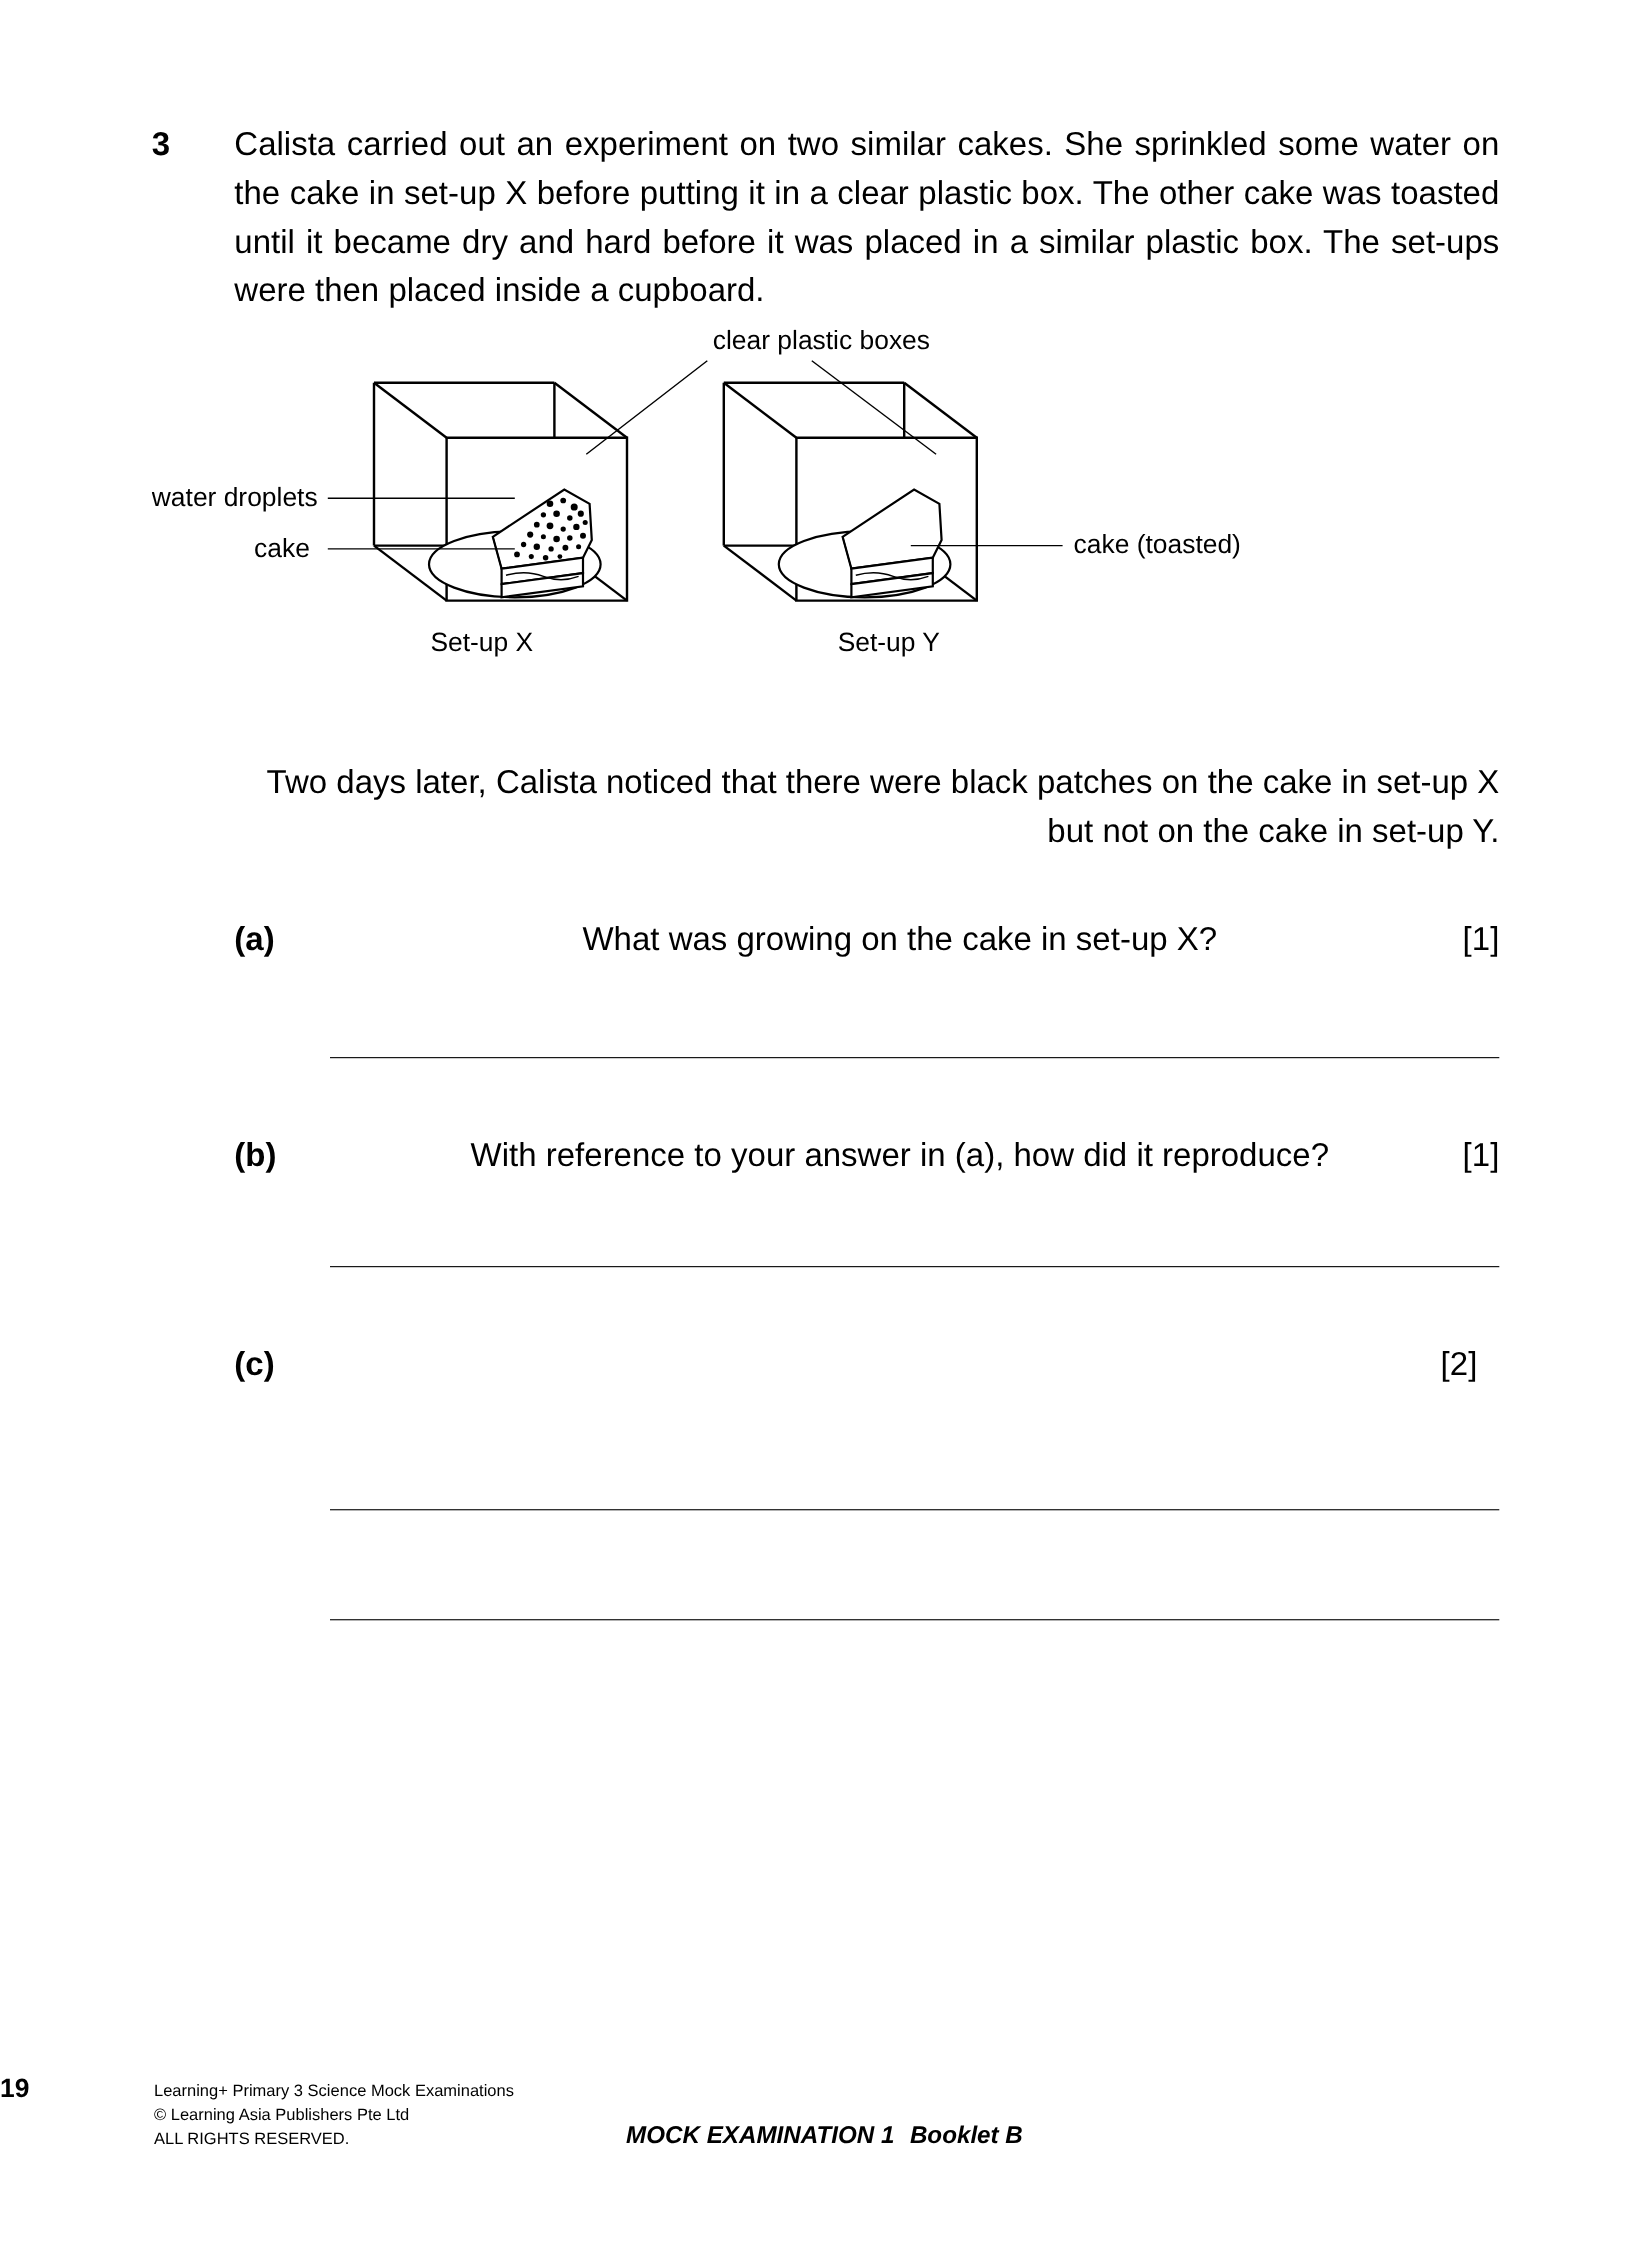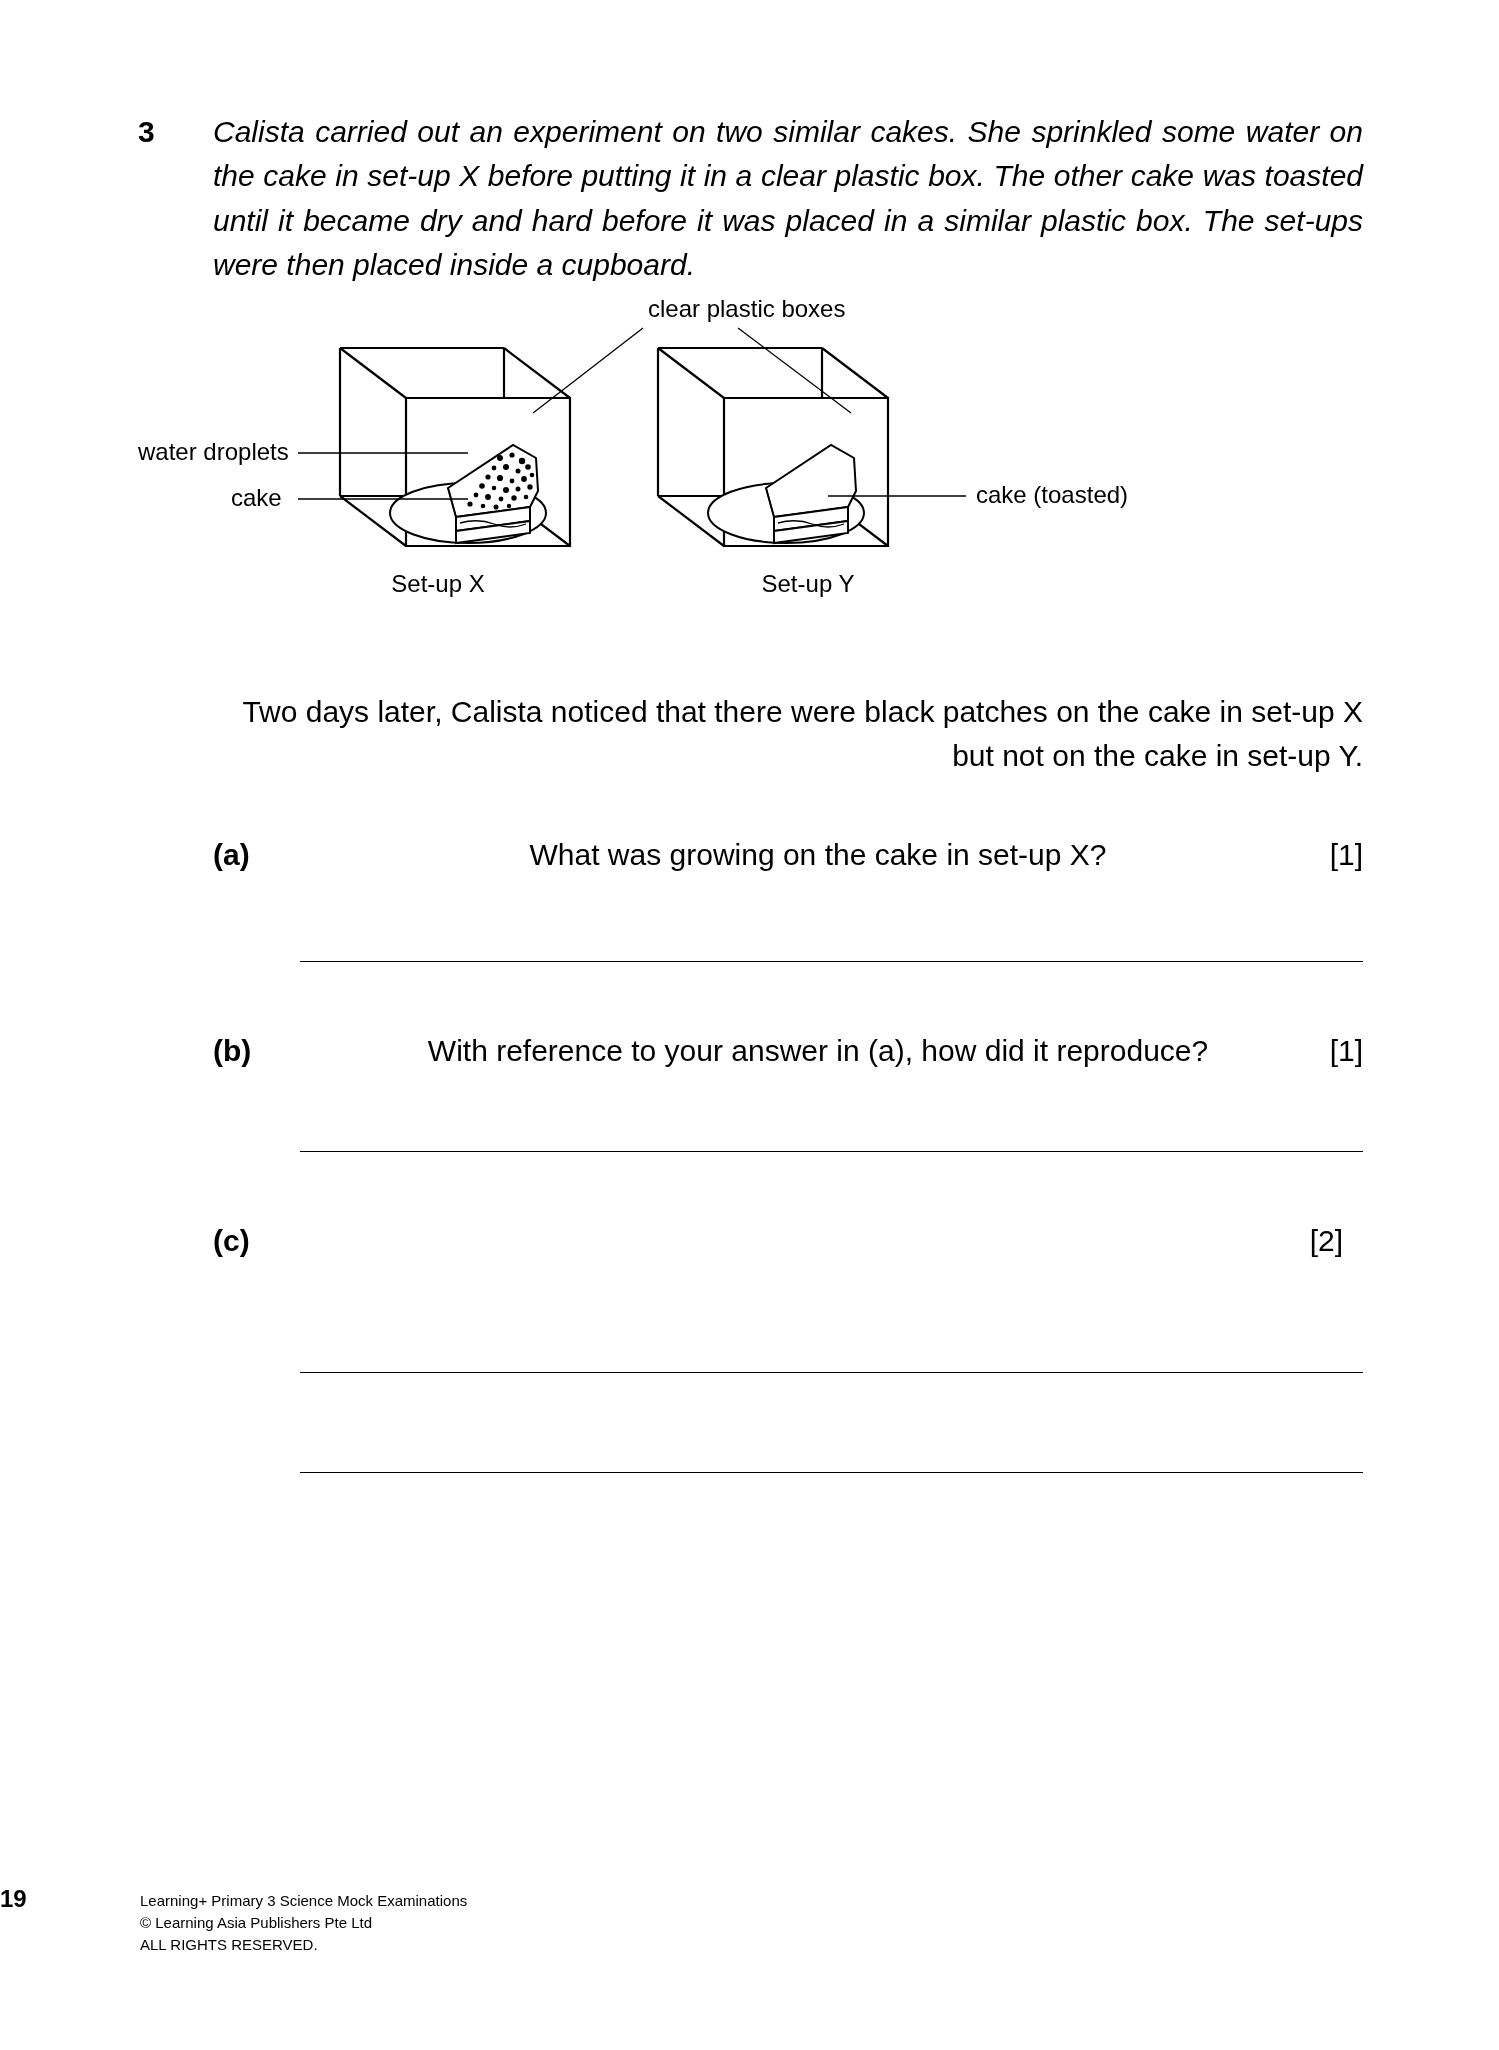--- a/index.html
+++ b/index.html
@@ -33,21 +33,20 @@
     font-size: 30px;
     font-weight: bold;
     line-height: 1.48;
   }
   .qbody {
     flex: 1 1 auto;
     font-size: 30px;
     line-height: 1.48;
     text-align: justify;
     text-justify: inter-word;
-    font-style: italic;
   }
 
   
   .diagram {
     position: absolute;
     left: 138px;
     top: 295px;
     width: 1225px;
     height: 365px;
   }
@@ -303,14 +302,17 @@
   </div>
   <div class="answer-line" style="top: 1372px;"></div>
   <div class="answer-line" style="top: 1472px;"></div>
 
   <div class="footer-left">
     <div>Learning+ Primary 3 Science Mock Examinations</div>
     <div>© Learning Asia Publishers Pte Ltd</div>
     <div>ALL RIGHTS RESERVED.</div>
   </div>
   <div class="footer-center">19</div>
+  <div class="footer-exam">
+    <span>MOCK EXAMINATION 1</span><span class="booklet">Booklet B</span>
+  </div>
 
 </div>
 
 </body></html>

